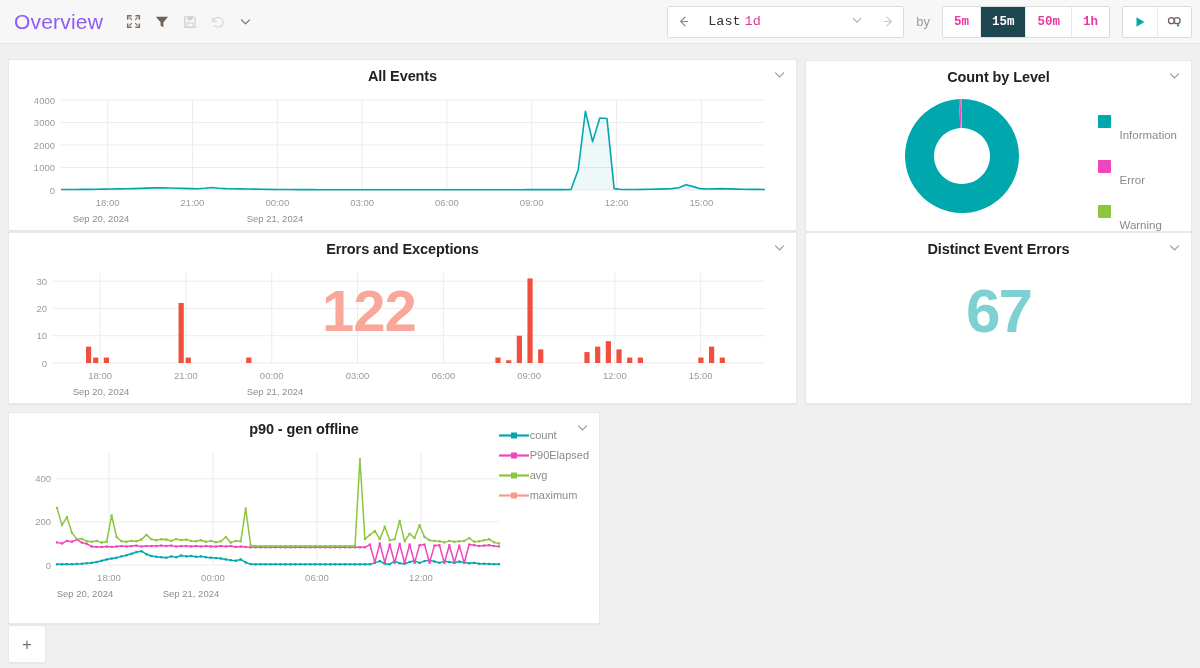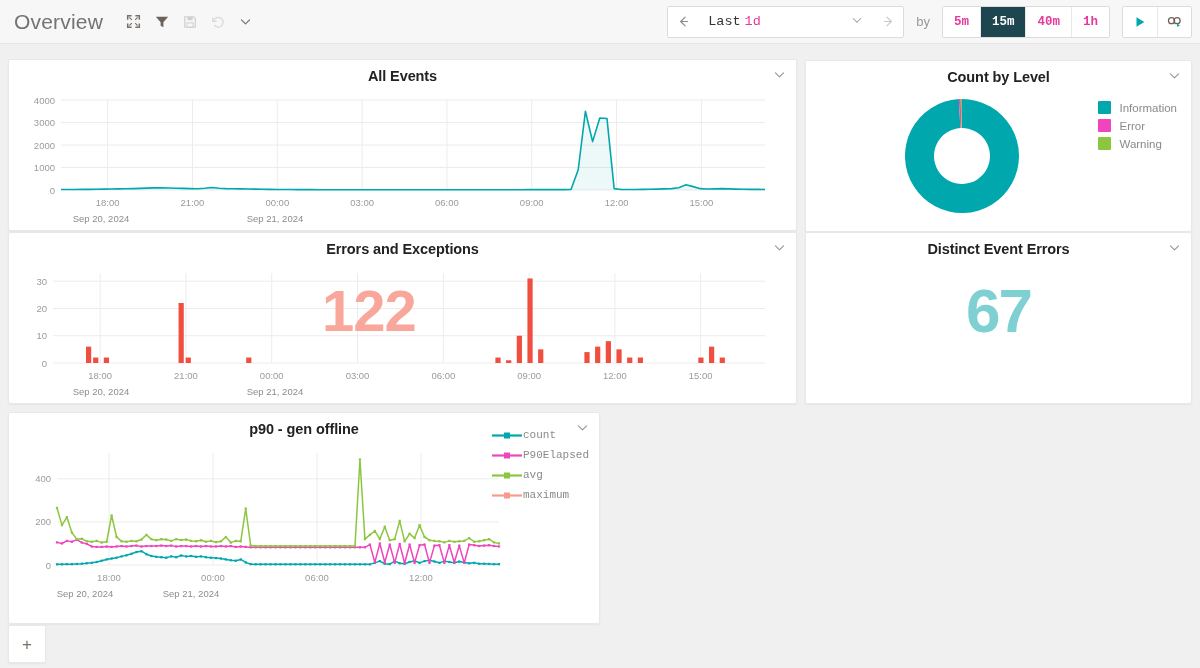--- a/index.html
+++ b/index.html
@@ -15,21 +15,21 @@
   #header {
     height: 44px;
     background: #f7f7f7;
     display: flex;
     align-items: center;
     padding: 0 8px 0 14px;
     border-bottom: 1px solid #e4e4e4;
   }
   #page-title {
     font-size: 21px;
-    color: #737373;
+    color: #8b5cf6;
     font-weight: 400;
     letter-spacing: .2px;
   }
   #header-icons {
     display: flex;
     align-items: center;
     gap: 11px;
     margin-left: 22px;
   }
   .hicon {
@@ -150,29 +150,29 @@
   }
 
   
   .donut-legend {
     position: absolute;
     right: 14px; top: 40px;
     display: flex; flex-direction: column; gap: 5px;
   }
   .lg-row { display: flex; align-items: center; gap: 8px; }
   .lg-sw { width: 13px; height: 13px; border-radius: 1px; }
-  .lg-txt { font-size: 11.5px; color: #8a8a8a; }
+  .lg-txt { font-size: 11.5px; color: #8a8a8a; margin-top: 28px; }
 
   
   .line-legend {
     position: absolute;
     right: 10px; top: 16px;
     display: flex; flex-direction: column; gap: 8px;
   }
-  .ll-row { display: flex; align-items: center; gap: 1px; font-family: Liberation Mono, monospace; }
+  .ll-row { display: flex; align-items: center; gap: 1px; }
   .ll-txt { font-size: 11px; color: #8a8a8a; }
 
   
   #add-card {
     position: absolute;
     left: 8px; top: 581px;
     width: 38px; height: 38px;
     background: #fff;
     border: 1px solid #e8e8e8;
     border-radius: 2px;
@@ -246,21 +246,21 @@
           <path d="M11.5 8H3" stroke="#c8c8c8" stroke-width="1.4" stroke-linecap="round"></path>
         </svg>
       </div>
     </div>
 
     <div id="by-label">by</div>
 
     <div class="tgroup" id="interval-group">
       <div class="ibtn">5m</div>
       <div class="ibtn active">15m</div>
-      <div class="ibtn">40m</div>
+      <div class="ibtn">50m</div>
       <div class="ibtn">1h</div>
     </div>
 
     <div class="tgroup" id="run-group">
       <div class="runbtn">
         <svg width="14" height="14" viewBox="0 0 16 16">
           <path d="M4 2.5l9 5.5-9 5.5V2.5z" fill="#00a7ad"></path>
         </svg>
       </div>
       <div class="runbtn">

